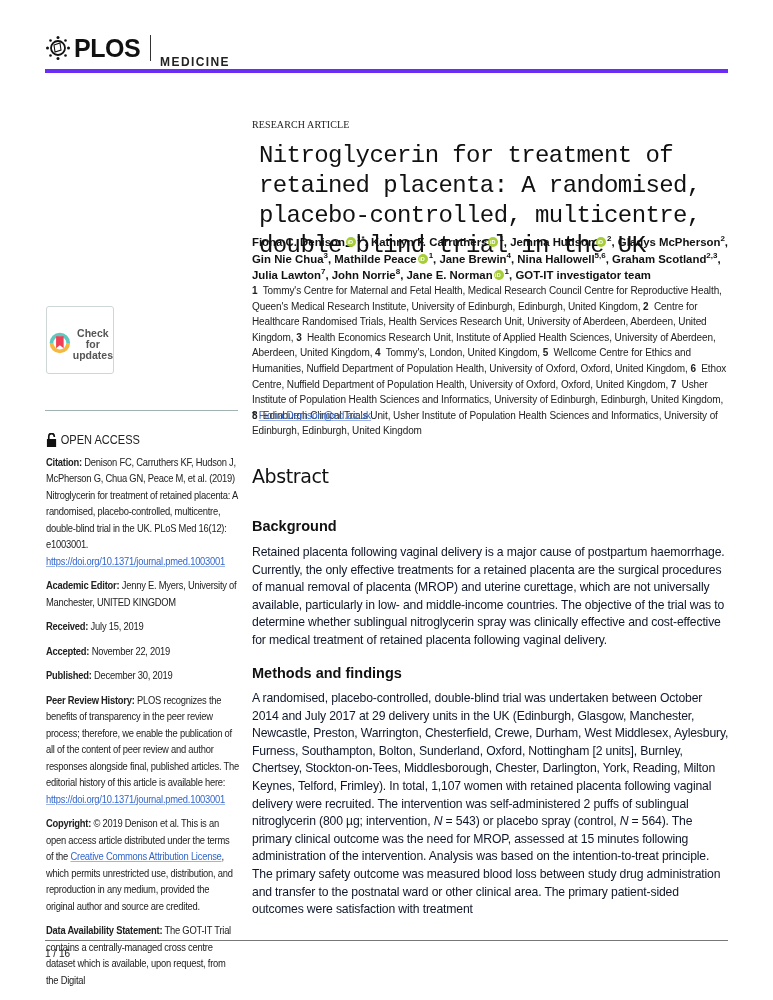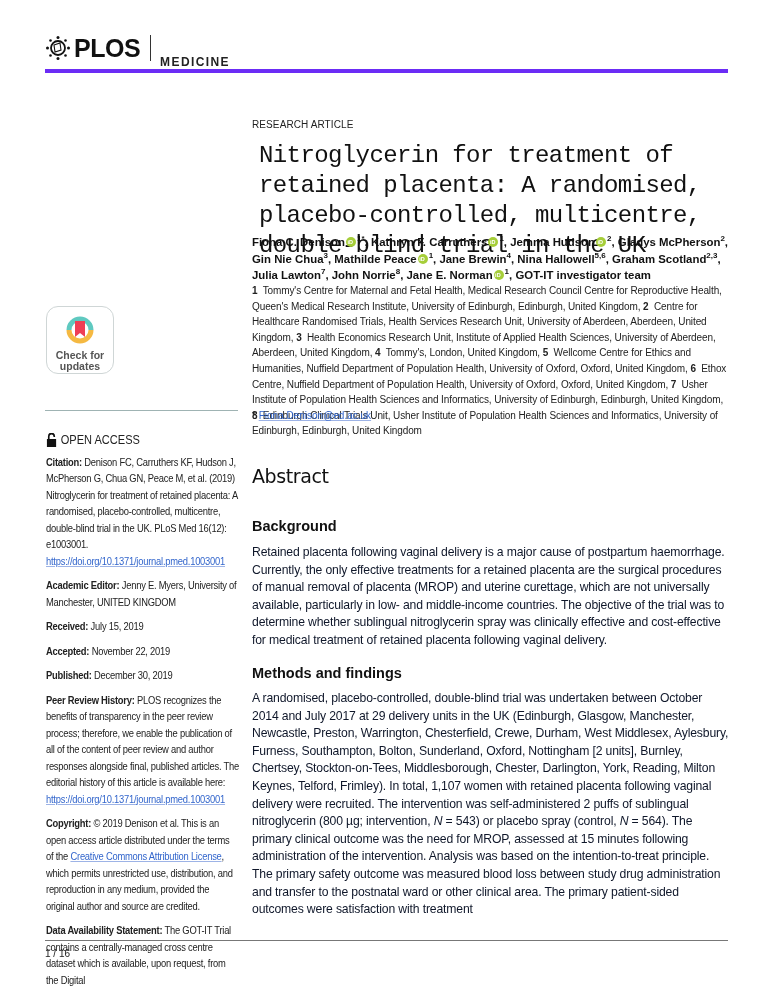--- a/index.html
+++ b/index.html
@@ -9,31 +9,31 @@
   
   .masthead { position: absolute; left: 45px; top: 30px; height: 36px; display: flex; align-items: center; }
   .plos-logo { display: flex; align-items: center; }
   .plos-mark { width: 26px; height: 26px; margin-right: 3px; }
   .plos-word { font-family: "Liberation Sans", sans-serif; font-weight: bold; font-size: 25px; letter-spacing: -0.5px; color: #111; }
   .mast-sep { width: 1px; height: 26px; background: #333; margin: 0 9px 0 10px; }
   .journal-name { font-size: 12px; letter-spacing: 1.4px; font-weight: bold; color: #222; margin-top: 28px; }
   .accent-bar { position: absolute; left: 45px; top: 69px; width: 683px; height: 4px; background: #6b2cf5; }
 
   
-  .check-updates { position: absolute; left: 46px; top: 306px; width: 68px; height: 68px; border: 1px solid #cfd6d6; border-radius: 12px; box-sizing: border-box; display: flex; flex-direction: column; align-items: center; padding-top: 6px; }
+  .check-updates { position: absolute; left: 46px; top: 306px; width: 68px; height: 68px; border: 1px solid #cfd6d6; border-radius: 3px; box-sizing: border-box; display: flex; flex-direction: row; align-items: center; padding-top: 6px; }
   .cu-icon { width: 34px; height: 34px; }
   .cu-text { font-size: 10.5px; font-weight: bold; color: #555; text-align: center; line-height: 11px; margin-top: 3px; }
   .left-divider { position: absolute; left: 45px; top: 410px; width: 193px; height: 1px; background: #9fb3b3; }
 
   .left-col { position: absolute; left: 46px; top: 432px; width: 194px; font-family: "Liberation Sans", sans-serif; font-size: 10.2px; line-height: 16.5px; color: #222; letter-spacing: -0.25px; transform: scaleX(0.92); transform-origin: left top; width: 210px; }
   .oa { display: flex; align-items: center; font-size: 12px; letter-spacing: 0; margin-bottom: 6px; }
   .oa-icon { width: 12px; height: 14px; margin-right: 4px; }
   .meta-block { margin-bottom: 8px; }
   .meta-label { font-weight: bold; }
-  .article-type { position: absolute; left: 252px; top: 119px; font-size: 10px; letter-spacing: 0.1px; color: #222; }
+  .article-type { position: absolute; left: 252px; top: 119px; font-size: 10px; letter-spacing: 0.1px; color: #222; font-family: Liberation Serif, serif; }
   .title { position: absolute; left: 251px; top: 133px; width: 480px; font-family: Liberation Mono, monospace; font-size: 24px; line-height: 30px; font-weight: normal; color: #111; margin: 8px; letter-spacing: -0.6px; }
   .authors { position: absolute; left: 252px; top: 234px; width: 480px; font-size: 11.4px; line-height: 16.5px; font-weight: bold; color: #111; }
   .authors sup { font-size: 8px; line-height: 0; }
   .orcid { display: inline-block; width: 10px; height: 10px; border-radius: 50%; background: #a6ce39; vertical-align: -1px; margin: 0 1px; position: relative; }
   .orcid::after { content: "iD"; position: absolute; left: 1.5px; top: 1px; font-size: 5.5px; color: #fff; font-weight: bold; line-height: 8px; }
   .affils { position: absolute; left: 252px; top: 283px; width: 480px; font-size: 10px; line-height: 15.6px; color: #222; letter-spacing: -0.1px; }
   .affils b { font-weight: bold; }
   .corr { position: absolute; left: 252px; top: 410px; font-size: 10px; color: #222; }
 
   .abstract-h { position: absolute; left: 252px; top: 465px; font-family: "DejaVu Sans", sans-serif; font-size: 19px; font-weight: normal; color: #111; letter-spacing: -0.4px; }

